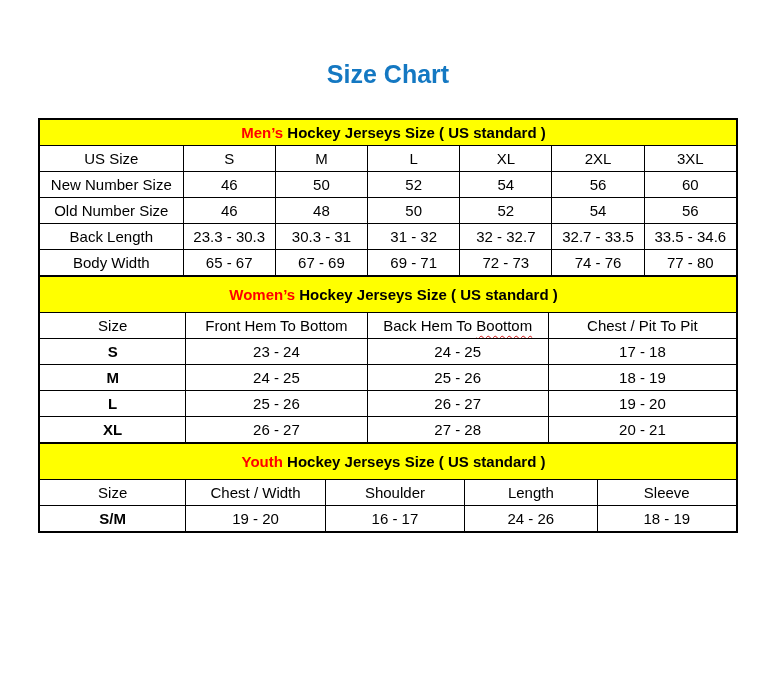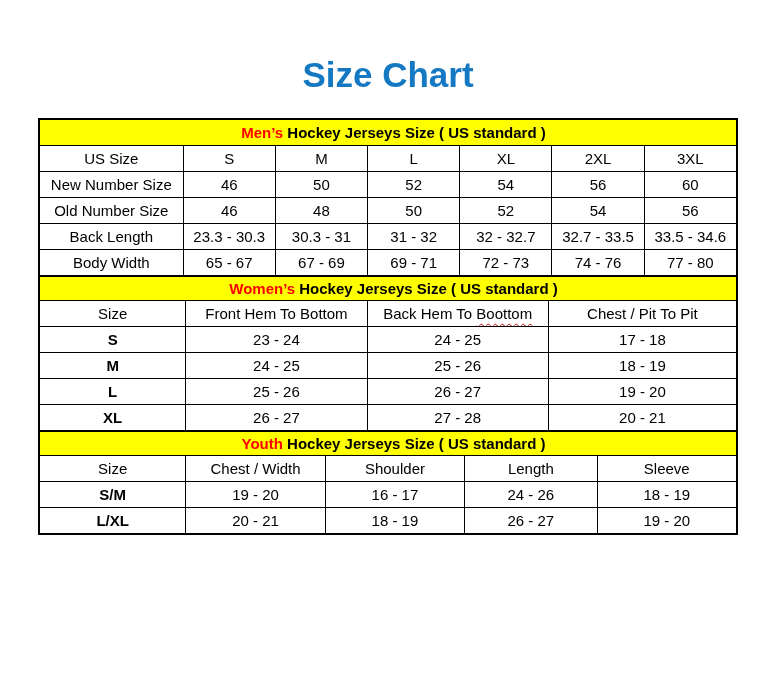--- a/index.html
+++ b/index.html
@@ -10,40 +10,40 @@
     --line:#000000;
   }
   *{box-sizing:border-box;}
   html,body{margin:0;padding:0;}
   body{
     width:776px;height:692px;background:#ffffff;overflow:hidden;
     font-family:"Liberation Sans", sans-serif;color:#000;
   }
   .page-title{
     margin:0;padding-top:56px;text-align:center;
-    font-size:35px;line-height:37px;font-weight:bold;color:var(--title-blue);
+    font-size:25px;line-height:37px;font-weight:bold;color:var(--title-blue);
   }
   .tables-wrap{
     width:700px;margin:25px 0 0 38px;
     border:1px solid var(--line);
   }
   table.chart{
     width:100%;border-collapse:collapse;table-layout:fixed;
   }
   table.chart td{
     border:1px solid var(--line);
     text-align:center;vertical-align:middle;
     font-size:15px;padding:0 2px;height:26px;
     white-space:nowrap;overflow:hidden;
   }
   td.section-heading{
     background:var(--heading-bg);
     font-weight:bold;font-size:17.5px;height:40px;
   }
-  .womens td.section-heading,.youth td.section-heading{height:24px;}
+  .womens td.section-heading,.youth td.section-heading{height:36px;}
   .heading-red{color:var(--accent-red);margin-left:11px;}
   td.col-header{font-weight:normal;}
   .womens td{height:28px;}
   .youth td{height:30px;}
   .bold-labels td.row-label{font-weight:bold;}
   .squiggle-underline{
     text-decoration-line:underline;
     text-decoration-style:wavy;
     text-decoration-color:var(--squiggle-red);
     text-decoration-thickness:1px;
@@ -186,22 +186,15 @@
           <td class="col-header">Length</td>
           <td class="col-header">Sleeve</td>
         </tr>
         <tr>
           <td class="row-label">S/M</td>
           <td class="data-cell">19 - 20</td>
           <td class="data-cell">16 - 17</td>
           <td class="data-cell">24 - 26</td>
           <td class="data-cell">18 - 19</td>
         </tr>
-        <tr>
-          <td class="row-label">L/XL</td>
-          <td class="data-cell">20 - 21</td>
-          <td class="data-cell">18 - 19</td>
-          <td class="data-cell">26 - 27</td>
-          <td class="data-cell">19 - 20</td>
-        </tr>
       </tbody>
     </table>
   </div>
 
 </body></html>

